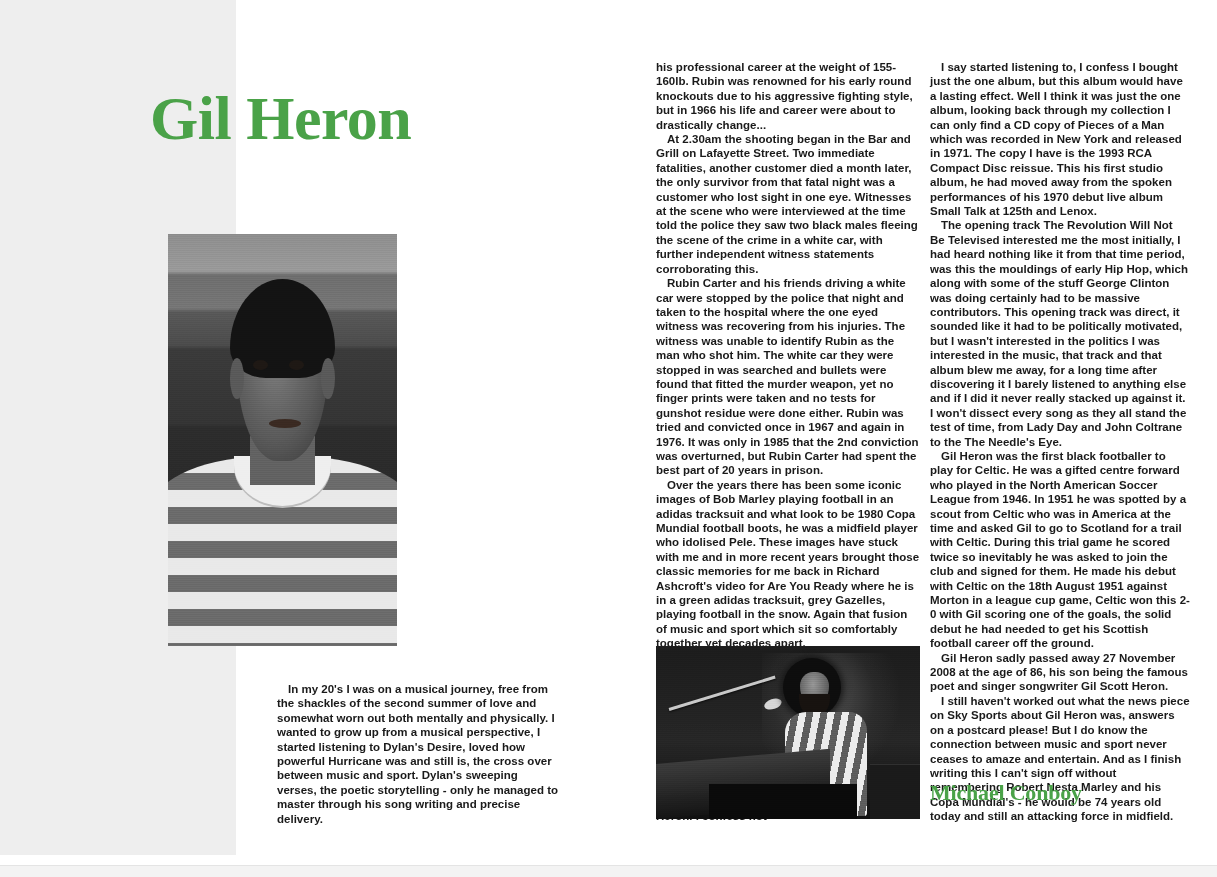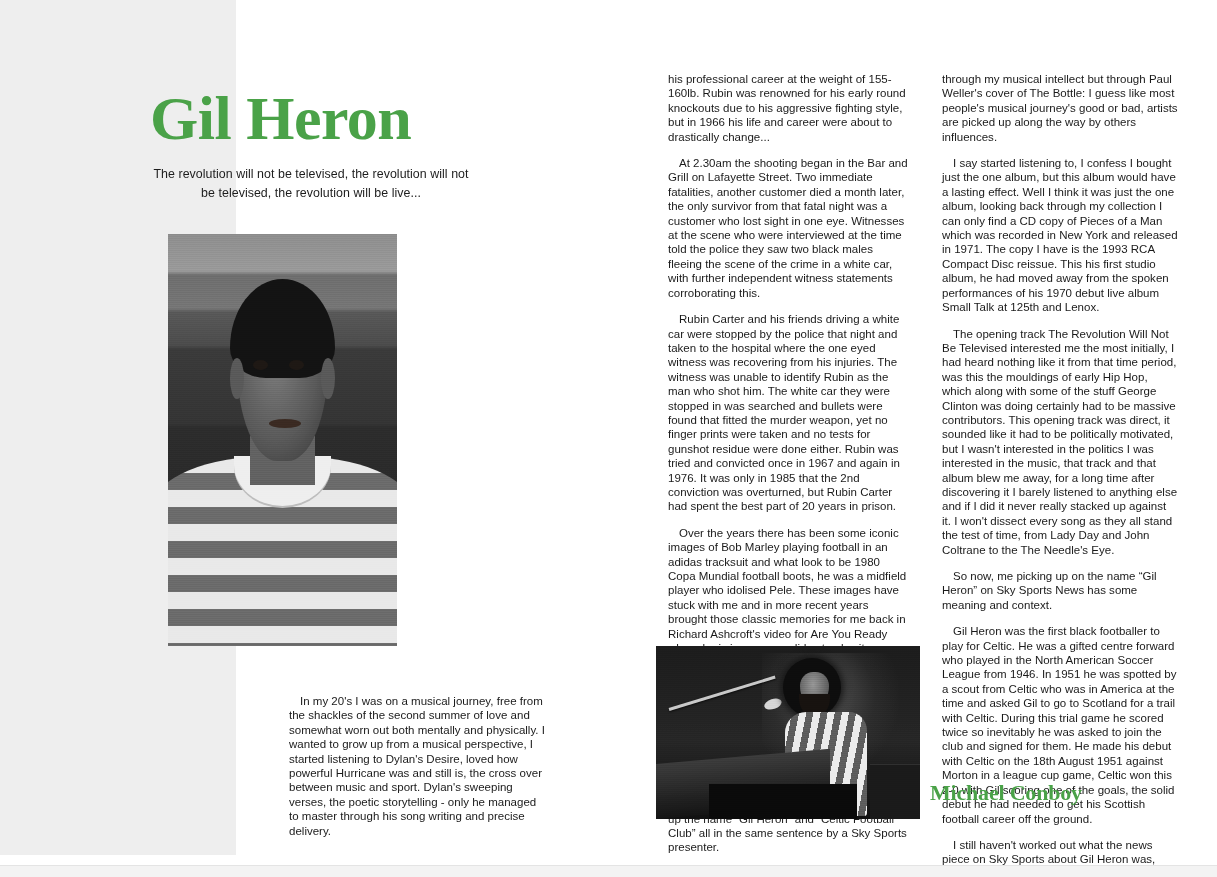--- a/index.html
+++ b/index.html
@@ -318,22 +318,23 @@
   
   .col {
     position: absolute;
     font-size: 11.5px;
     line-height: 14.4px;
     text-align: left;
     color: #1a1a1a;
     letter-spacing: 0.01px;
   }
   .col p {
-    margin: 12px;
+    margin: 0;
     text-indent: 11px;
+    font-weight: bold;
   }
   .col p.noindent { text-indent: 0; }
 
   #col-left-lower {
     left: 277px;
     top: 682px;
     width: 283px;
   }
   #col-mid {
     left: 656px;
@@ -381,21 +382,20 @@
 <body>
 
 <div id="spread">
 
   <div class="grey-band"></div>
 
   <div id="page-left">
 
     <div class="headline">Gil Heron</div>
 
-    <div class="standfirst">The revolution will not be televised, the revolution will not be televised, the revolution will be live...</div>
 
     <div class="photo" id="photo-heron">
       <div class="ph-bg"></div>
       <div class="shirt"></div>
       <div class="collar"></div>
       <div class="neck"></div>
       <div class="face"></div>
       <div class="hair"></div>
       <div class="ear-l"></div>
       <div class="ear-r"></div>
@@ -431,25 +431,24 @@
       <div class="sh-face"></div>
       <div class="beard"></div>
       <div class="striped-shirt"></div>
       <div class="keyboard"></div>
       <div class="keyboard-front"></div>
       <div class="amp"></div>
       <div class="grain"></div>
     </div>
 
     <div class="col" id="col-right">
-      <p class="noindent">through my musical intellect but through Paul Weller's cover of The Bottle: I guess like most people's musical journey's good or bad, artists are picked up along the way by others influences.</p>
       <p>I say started listening to, I confess I bought just the one album, but this album would have a lasting effect. Well I think it was just the one album, looking back through my collection I can only find a CD copy of Pieces of a Man which was recorded in New York and released in 1971. The copy I have is the 1993 RCA Compact Disc reissue. This his first studio album, he had moved away from the spoken performances of his 1970 debut live album Small Talk at 125th and Lenox.</p>
       <p>The opening track The Revolution Will Not Be Televised interested me the most initially, I had heard nothing like it from that time period, was this the mouldings of early Hip Hop, which along with some of the stuff George Clinton was doing certainly had to be massive contributors.  This opening track was direct, it sounded like it had to be politically motivated, but I wasn't interested in the politics I was interested in the music, that track and that album blew me away, for a long time after discovering it I barely listened to anything else and if I did it never really stacked up against it. I won't dissect every song as they all stand the test of time, from Lady Day and John Coltrane to the The Needle's Eye.</p>
-      <p>So now, me picking up on the name “Gil Heron” on Sky Sports News has some meaning and context.</p>
       <p>Gil Heron was the first black footballer to play for Celtic. He was a gifted centre forward who played in the North American Soccer League from 1946. In 1951 he was spotted by a scout from Celtic who was in America at the time and asked Gil to go to Scotland for a trail with Celtic. During this trial game he scored twice so inevitably he was asked to join the club and signed for them. He made his debut with Celtic on the 18th August 1951 against Morton in a league cup game, Celtic won this 2-0 with Gil scoring one of the goals, the solid debut he had needed to get his Scottish football career off the ground.</p>
+      <p>Gil Heron sadly passed away 27 November 2008 at the age of 86, his son being the famous poet and singer songwriter Gil Scott Heron.</p>
       <p>I still haven't worked out what the news piece on Sky Sports about Gil Heron was, answers on a postcard please! But I do know the connection between music and sport never ceases to amaze and entertain. And as I finish writing this I can't sign off without remembering Robert Nesta Marley and his Copa Mundial's - he would be 74 years old today and still an attacking force in midfield.</p>
     </div>
 
     <div class="byline">Michael Conboy</div>
 
   </div>
 
   <div class="folio" id="folio-left">42</div>
   <div class="sponsor" id="sponsor-left">THIS ISSUE IS KINDLY SPONSORED BY SOCCERLEASE IN ASSOCIATION WITH SGFLEET</div>
   <div class="sponsor" id="sponsor-right">THIS ISSUE IS KINDLY SPONSORED BY SOCCERLEASE IN ASSOCIATION WITH SGFLEET</div>

